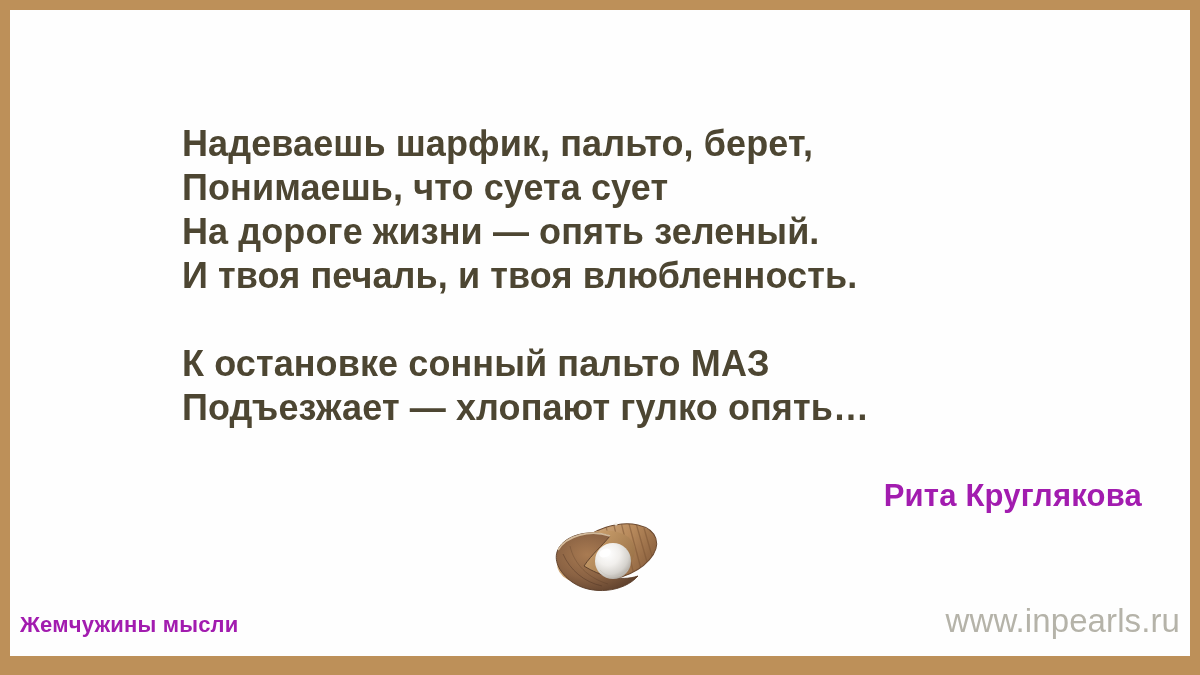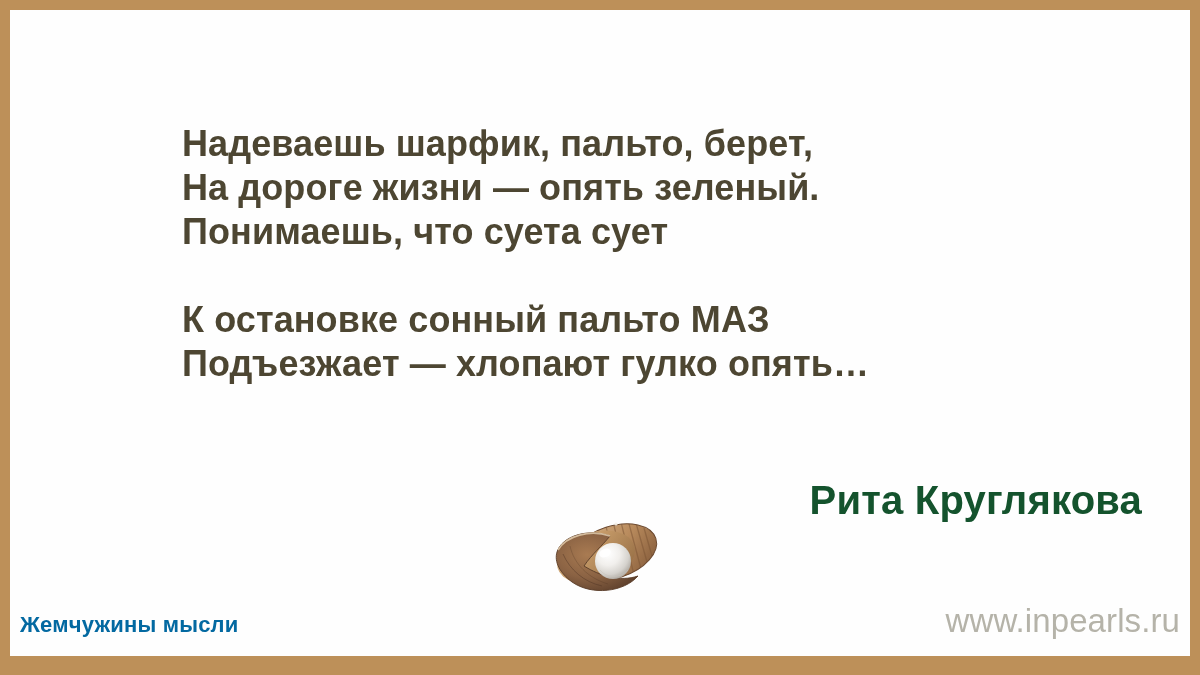--- a/index.html
+++ b/index.html
@@ -44,23 +44,23 @@
   .quote-line.blank {
     height: 44px;
   }
 
   
   .author {
     position: absolute;
     right: 48px;
     top: 468px;
     font-family: "Liberation Sans Narrow", "Liberation Sans", "DejaVu Sans Condensed", sans-serif;
-    font-size: 40px;
+    font-size: 31px;
     font-weight: bold;
-    color: #14532d;
+    color: #a21caf;
     text-align: center;
     letter-spacing: 0.2px;
   }
 
   
   .emblem {
     position: absolute;
     left: 530px;
     top: 502px;
     width: 130px;
@@ -73,43 +73,44 @@
   }
 
   
   .footer-left {
     position: absolute;
     left: 10px;
     bottom: 18px;
     font-family: "Liberation Sans Narrow", "Liberation Sans", "DejaVu Sans Condensed", sans-serif;
     font-size: 22px;
     font-weight: bold;
-    color: #0369a1;
+    color: #a21caf;
     letter-spacing: 0.2px;
   }
   .footer-right {
     position: absolute;
     right: 10px;
     bottom: 16px;
     font-family: "Liberation Sans", "DejaVu Sans", sans-serif;
     font-size: 33px;
     font-weight: normal;
     color: #b5b3a9;
     letter-spacing: 0.1px;
   }
 </style>
 </head>
 <body>
 
 <div class="card">
 
   <div class="quote">
     <div class="quote-line">Надеваешь шарфик, пальто, берет,</div>
+    <div class="quote-line">Понимаешь, что суета сует</div>
     <div class="quote-line">На дороге жизни — опять зеленый.</div>
-    <div class="quote-line">Понимаешь, что суета сует</div>
+    <div class="quote-line">И твоя печаль, и твоя влюбленность.</div>
     <div class="quote-line blank"></div>
     <div class="quote-line">К остановке сонный пальто МАЗ</div>
     <div class="quote-line">Подъезжает — хлопают гулко опять…</div>
   </div>
 
   <div class="author">Рита Круглякова</div>
 
   <div class="emblem">
     <svg viewBox="0 0 130 90" xmlns="http://www.w3.org/2000/svg">
       <defs>

